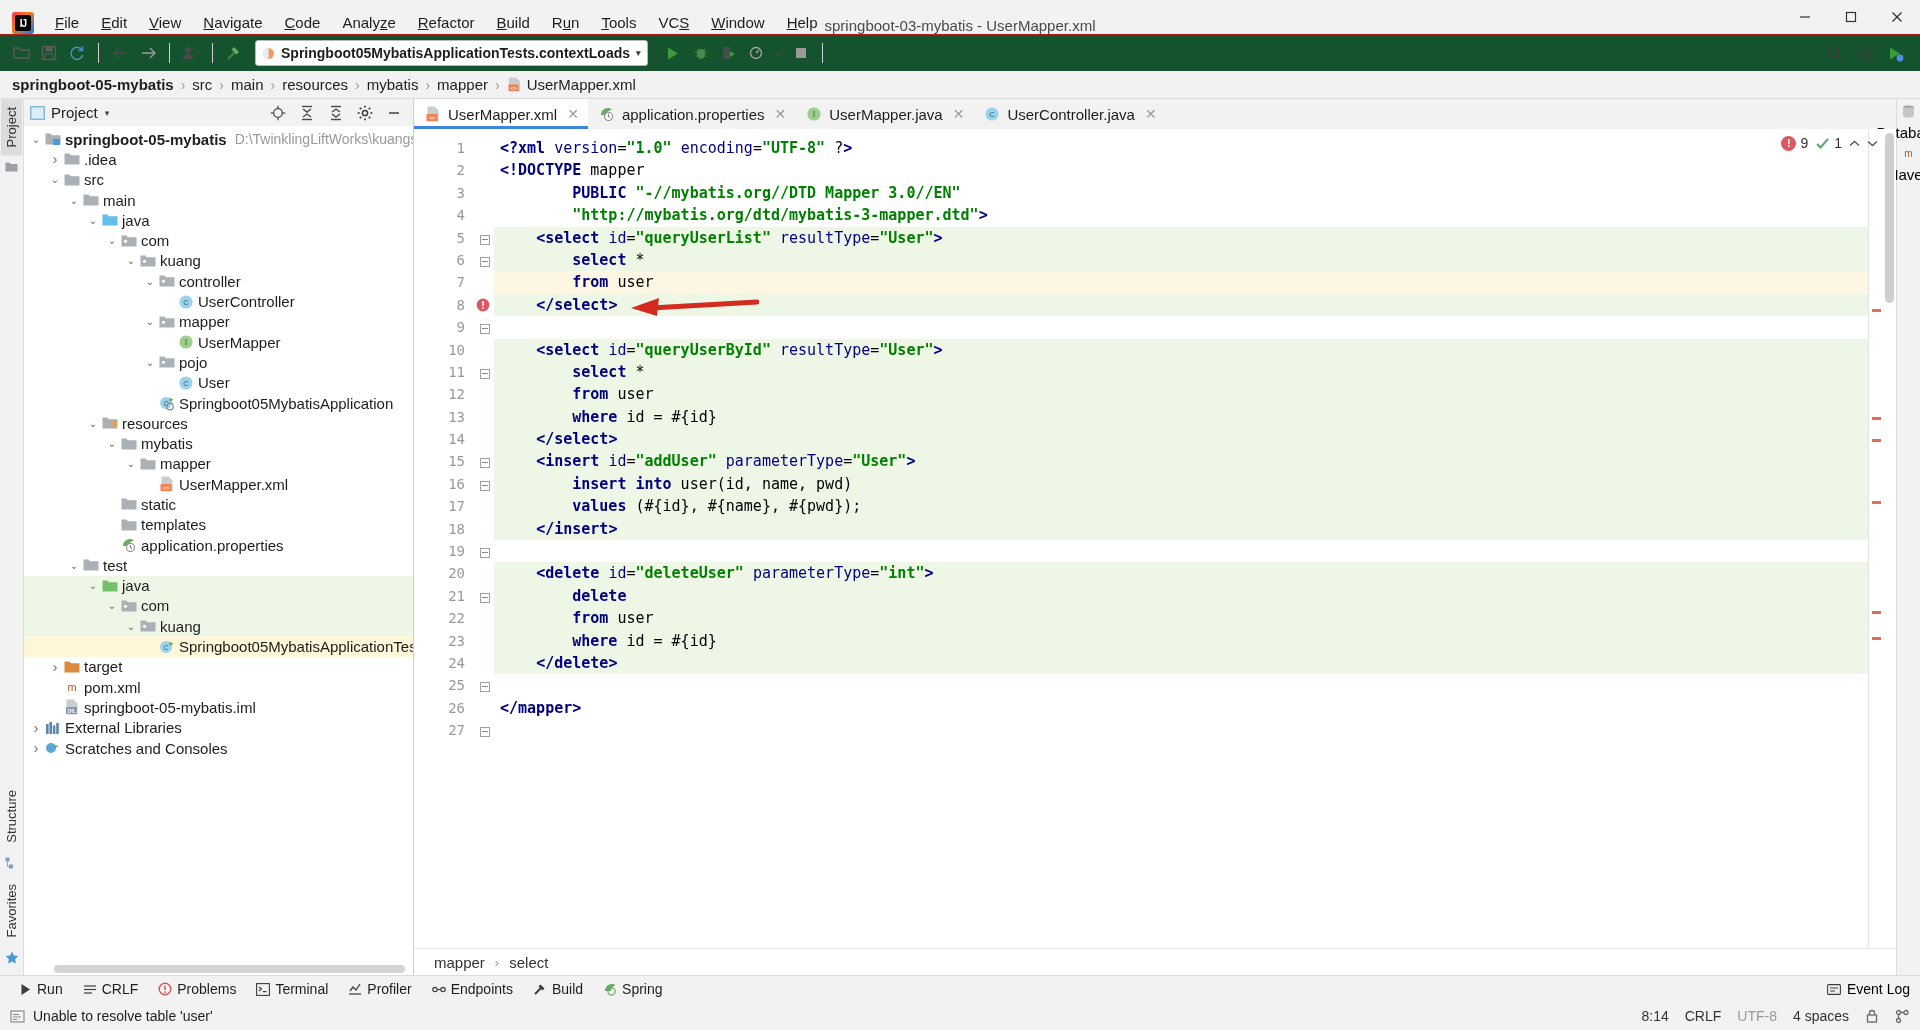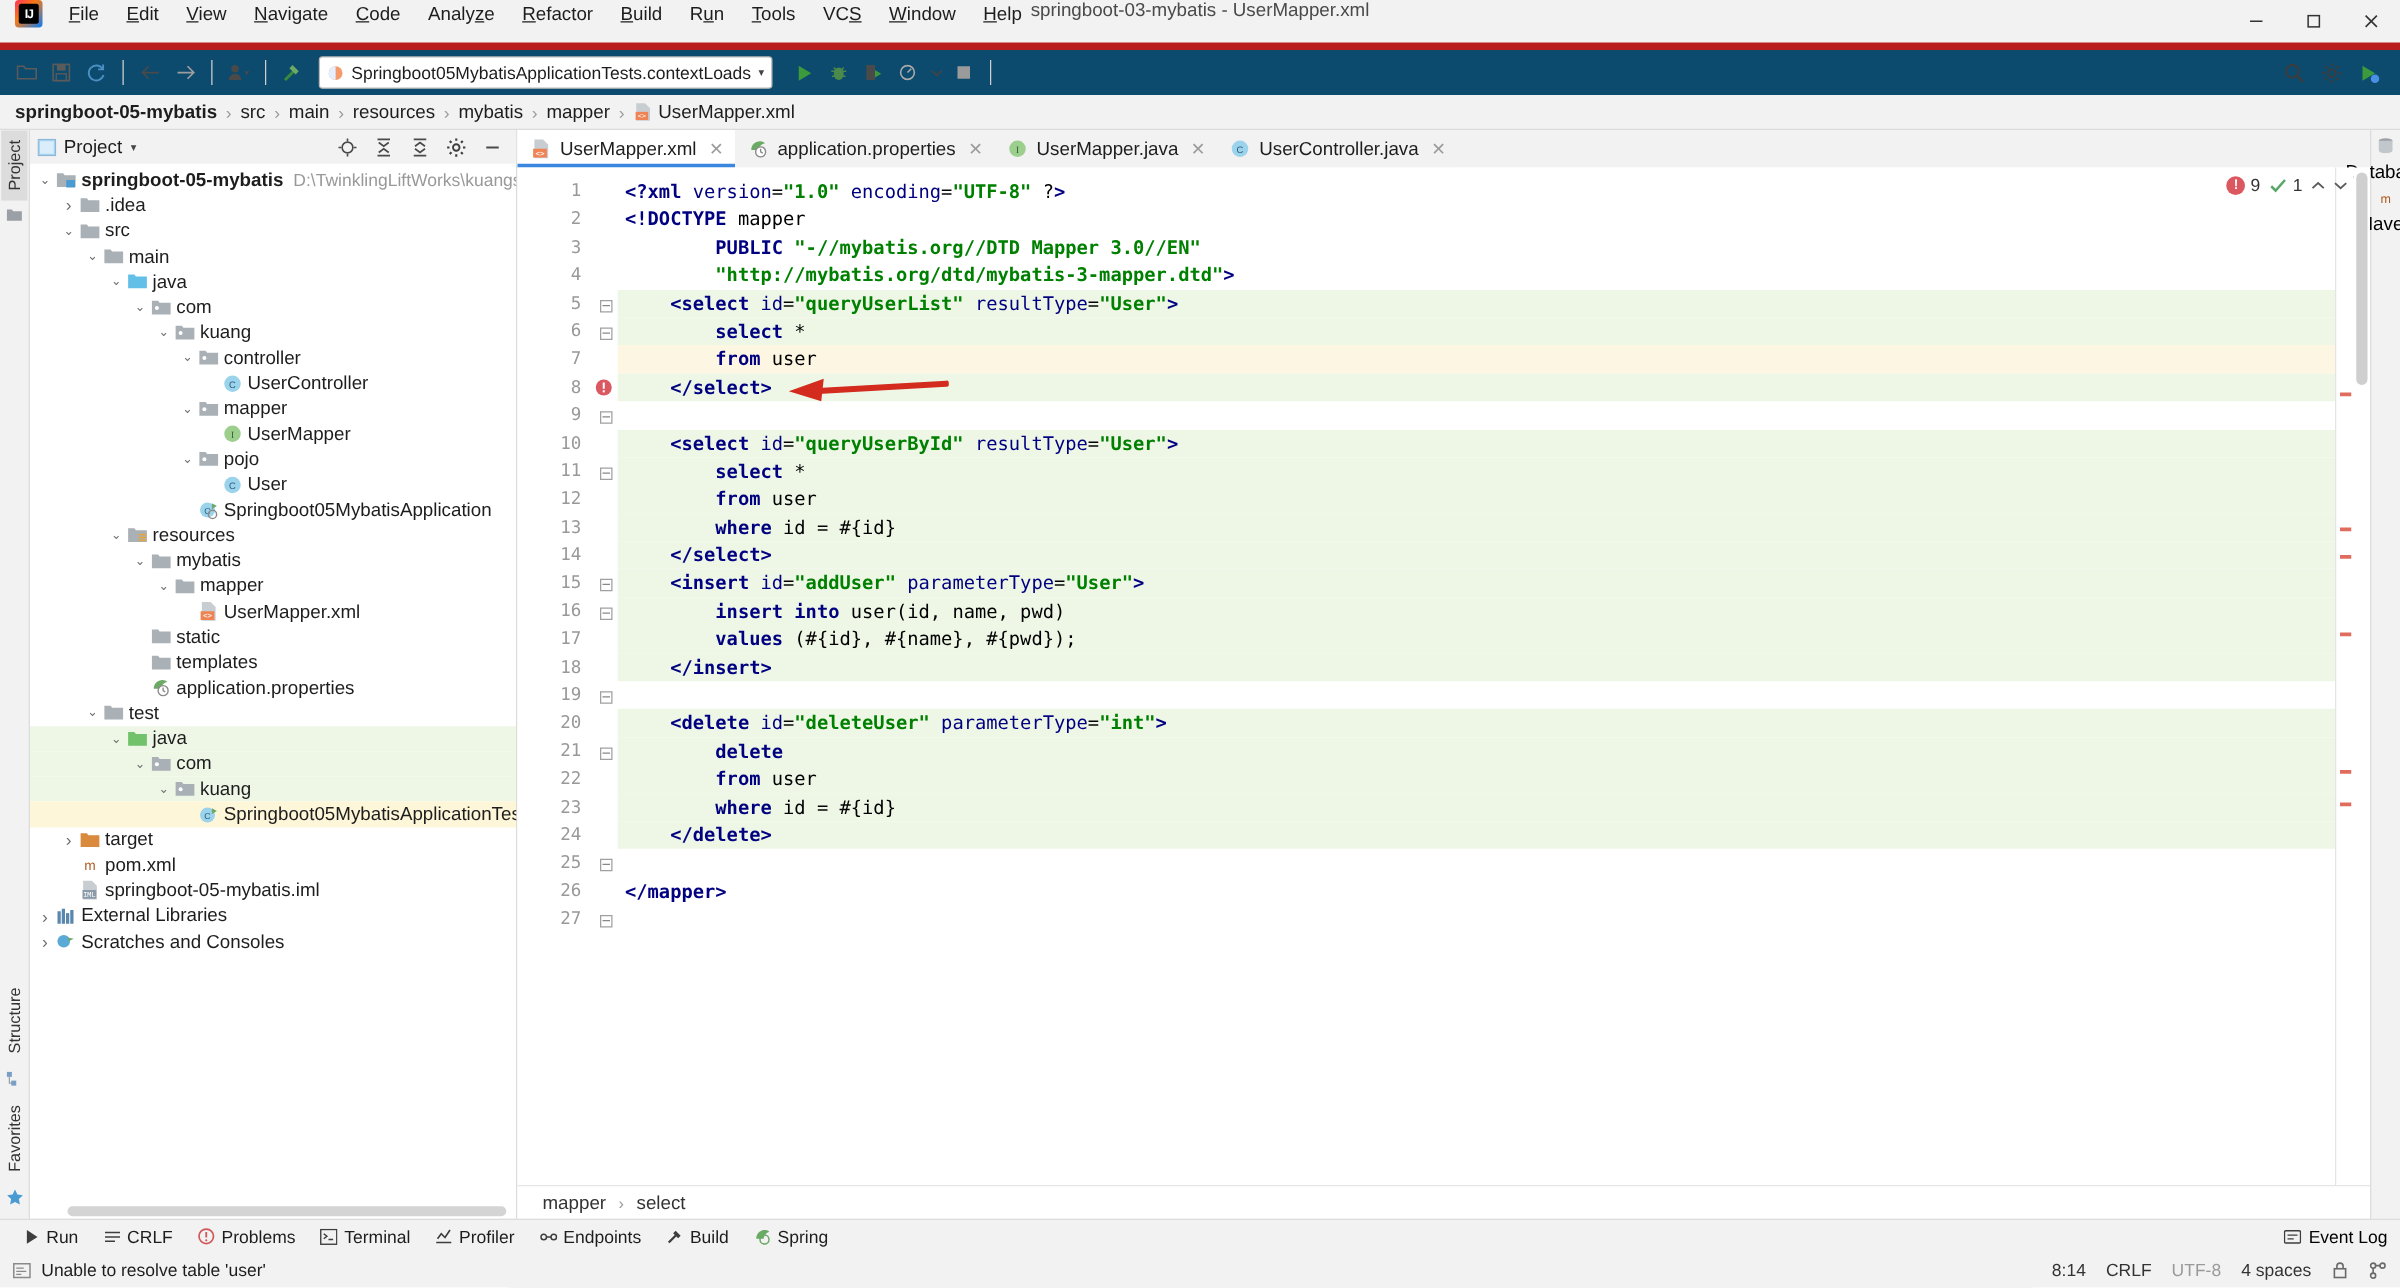--- a/index.html
+++ b/index.html
@@ -1,34 +1,34 @@
 <!DOCTYPE html>
 <html><head>
 <meta charset="utf-8">
 <style>
   html,body{margin:0;padding:0;background:#fff;}
   body{width:1920px;height:1030px;overflow:hidden;font-family:"Liberation Sans",sans-serif;font-size:15px;color:#000;}
   .app{position:relative;width:1920px;height:1030px;background:#f2f2f2;display:flex;flex-direction:column;}
 
   
-  .titlebar{height:34px;background:#f2f2f2;display:flex;align-items:flex-start;position:relative;flex:none;border-bottom:6px solid #b91c1c;}
+  .titlebar{height:34px;background:#f2f2f2;display:flex;align-items:flex-end;position:relative;flex:none;border-bottom:1px solid #b91c1c;}
   .ij-logo{width:22px;height:22px;margin:0 10px 0 12px;border-radius:3px;position:relative;overflow:hidden;
     background:linear-gradient(135deg,#fe315d 0%,#f97a12 40%,#087cfa 100%);flex:none;}
   .ij-logo .inner{position:absolute;left:3px;top:3px;right:3px;bottom:3px;background:#000;border-radius:2px;}
   .ij-logo .ij{position:absolute;left:0;top:0;right:0;bottom:0;color:#fff;font-size:10px;font-weight:bold;
     display:flex;align-items:center;justify-content:center;letter-spacing:-1px;}
   .menubar{display:flex;align-items:center;gap:0px;}
   .menuitem{padding:3px 11px;font-size:15px;color:#1d1d1d;cursor:default;white-space:nowrap;}
   .menuitem u{text-decoration:underline;}
   .win-title{position:absolute;left:0;right:0;text-align:center;font-size:15px;color:#4a4a4a;pointer-events:none;}
   .winbtns{margin-left:auto;display:flex;align-items:center;height:34px;z-index:2;}
   .winbtn{width:46px;height:34px;display:flex;align-items:center;justify-content:center;color:#333;font-size:15px;}
 
   
-  .toolbar{height:36px;background:#0c4a6e;display:flex;align-items:center;padding:0 8px;flex:none;gap:2px;}
+  .toolbar{height:36px;background:#14532d;display:flex;align-items:center;padding:0 8px;flex:none;gap:2px;font-weight:bold;}
   .tb-ico{width:26px;height:26px;display:flex;align-items:center;justify-content:center;border-radius:3px;}
   .tb-sep{width:1px;height:20px;background:#cfcfcf;margin:0 6px;}
   .runcfg{display:flex;align-items:center;height:24px;border:1px solid #b8b8b8;border-radius:3px;background:#fff;padding:0 6px 0 6px;gap:6px;margin-left:6px;}
   .runcfg .label{font-size:14px;color:#1d1d1d;white-space:nowrap;}
   .runcfg .caret{font-size:9px;color:#444;}
   .tb-right{margin-left:auto;display:flex;align-items:center;gap:4px;padding-right:4px;}
 
   
   .navbar{height:27px;background:#f2f2f2;display:flex;align-items:center;padding-left:12px;flex:none;border-bottom:1px solid #dcdcdc;}
   .crumb{font-size:15px;color:#1d1d1d;white-space:nowrap;}

